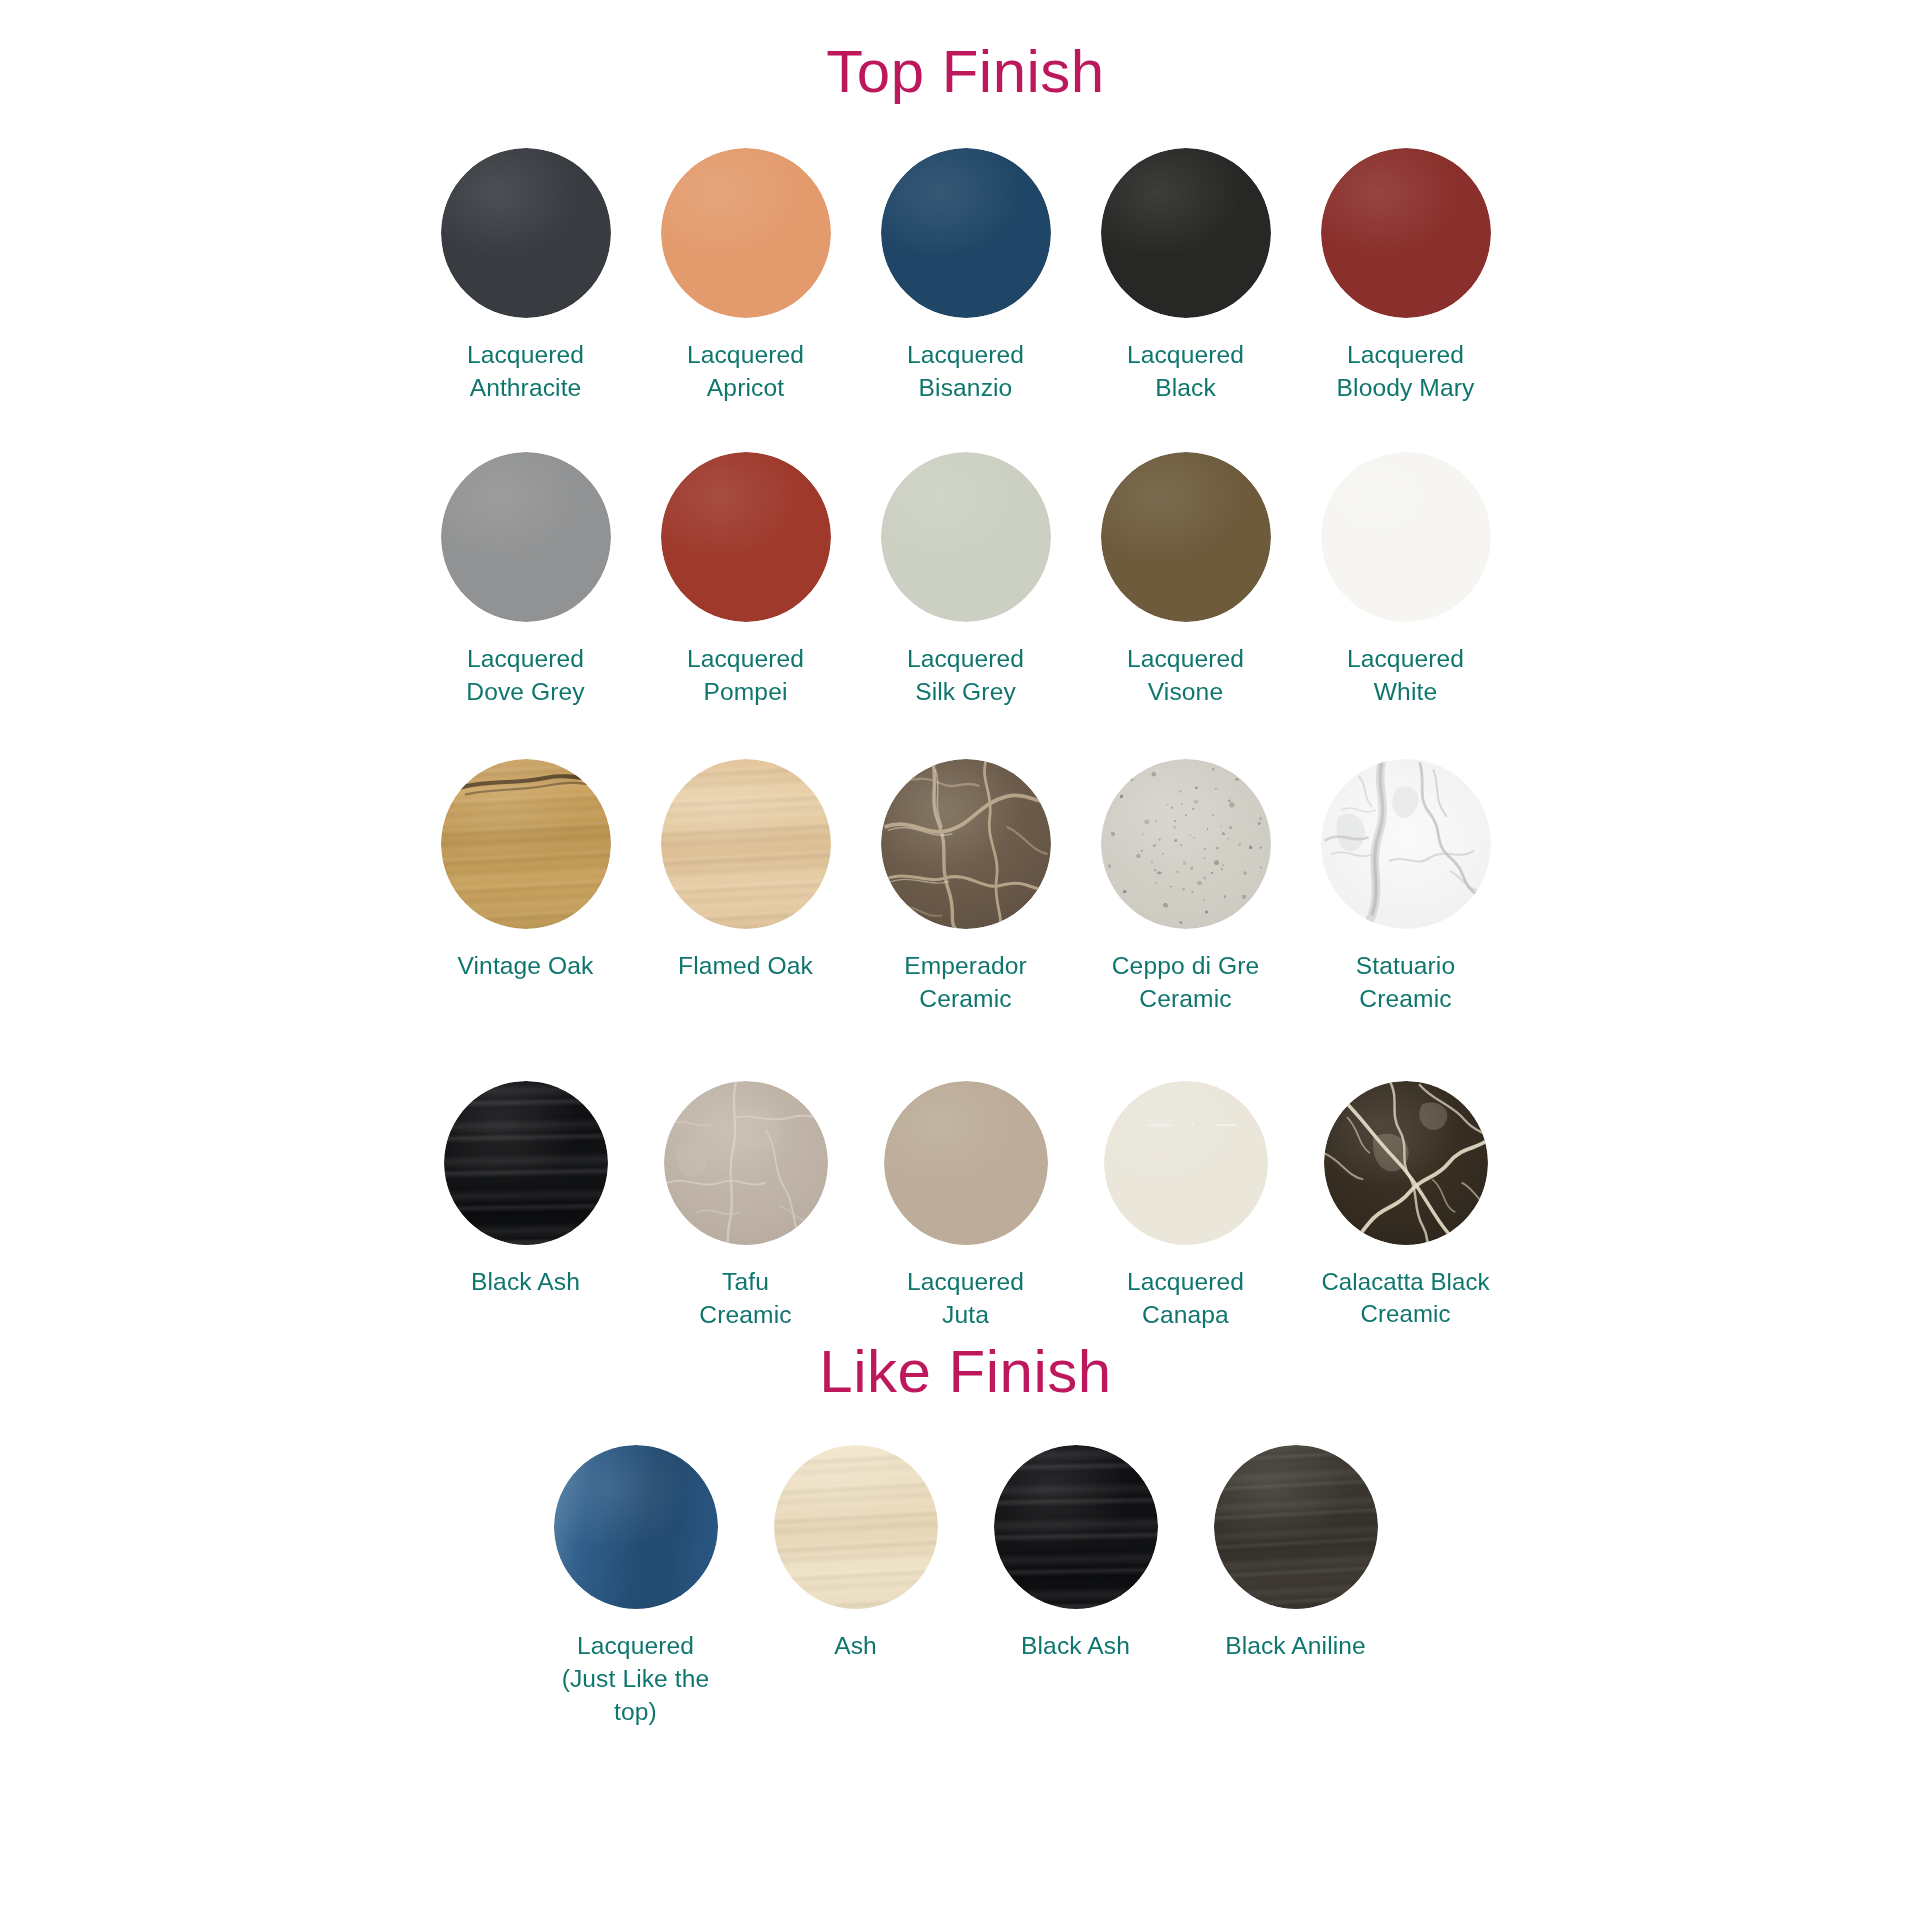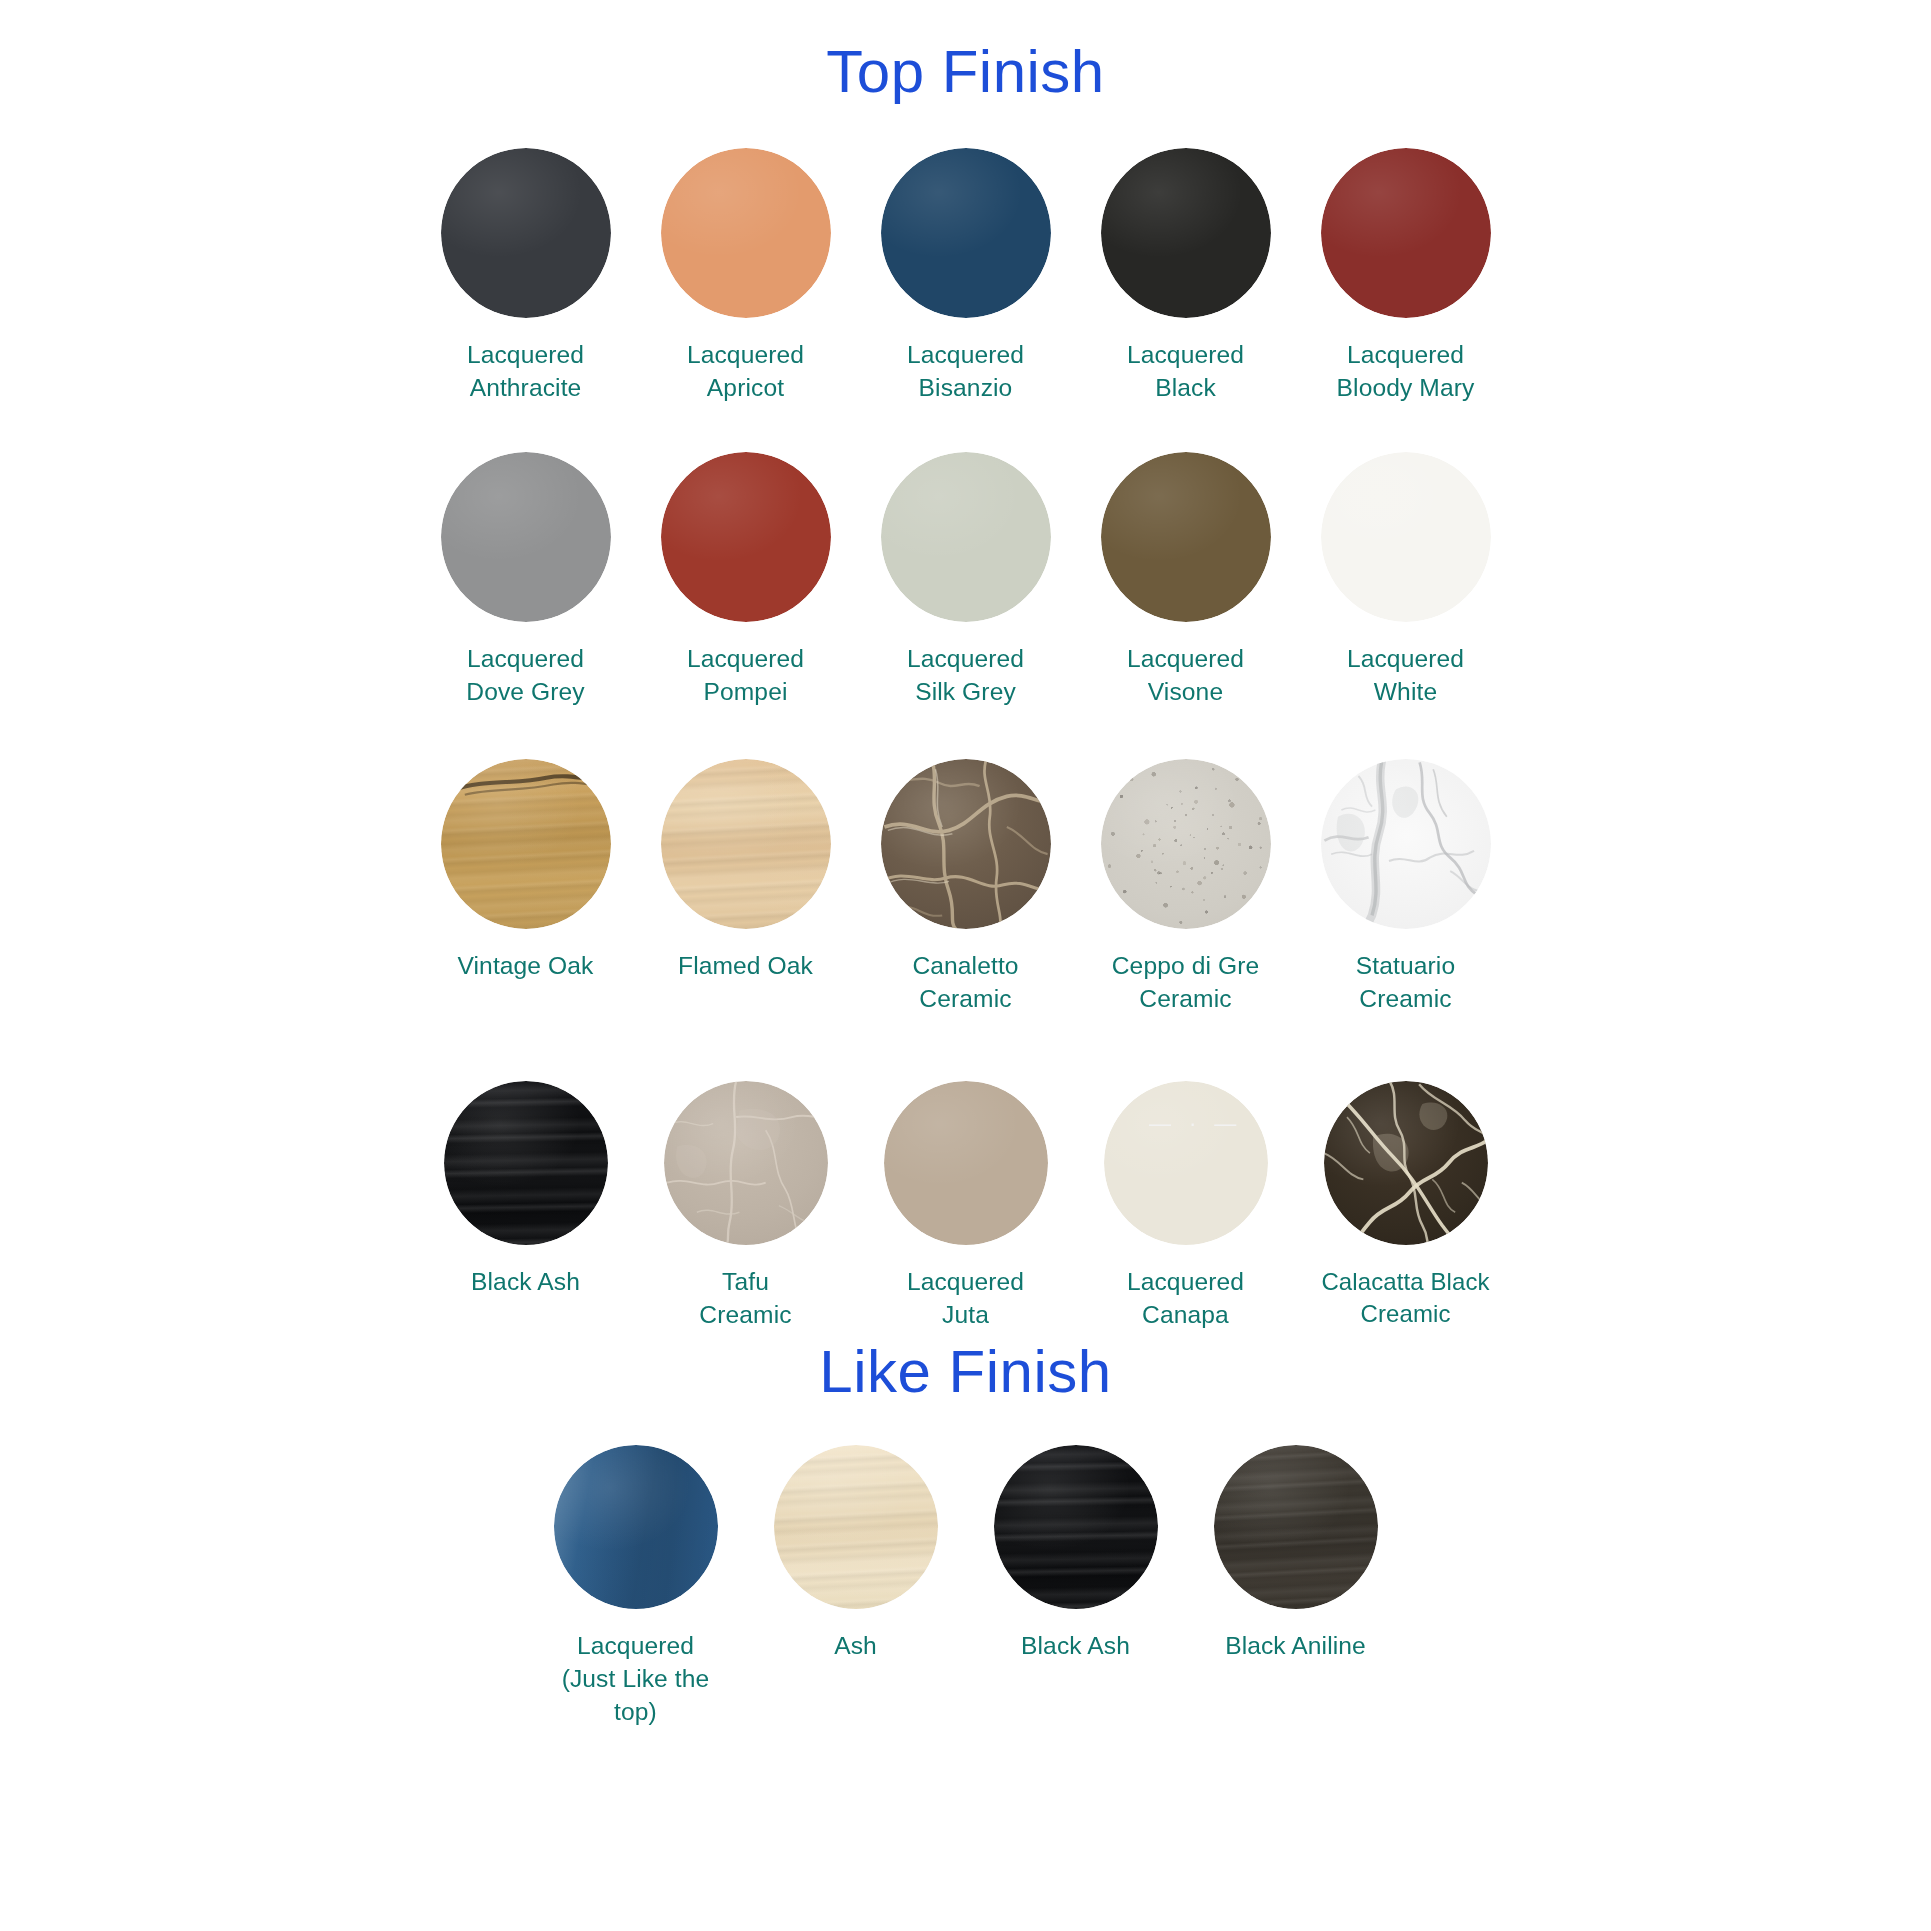--- a/index.html
+++ b/index.html
@@ -21,21 +21,21 @@
     height: 1931px;
     position: relative;
     box-sizing: border-box;
   }
 
   .section-title {
     text-align: center;
     font-size: 60px;
     font-weight: 400;
     letter-spacing: 0.5px;
-    color: #1d4ed8;
+    color: #be185d;
   }
 
   #top-finish-title { margin: 37px 0 0 0; }
   #base-finish-title { margin: 0; padding-top: 5.8px; }
 
   .rows { width: 1931px; }
 
   .swatch-row {
     display: flex;
     justify-content: center;
@@ -332,21 +332,21 @@
               <path d="M10,88 C20,84 24,94 36,92" stroke-width="1.2" opacity="0.5"></path>
             </g>
             <g stroke="#e6dcc6" fill="none" opacity="0.5">
               <path d="M4,42 C20,36 28,48 42,44" stroke-width="0.9"></path>
               <path d="M32,6 C36,18 30,26 36,40" stroke-width="0.9"></path>
               <path d="M2,74 C16,66 28,76 40,72" stroke-width="0.8"></path>
             </g>
           </svg>
           <div class="sheen"></div>
         </div>
-        <div class="label">Canaletto
+        <div class="label">Emperador
 Ceramic</div>
       </div>
 
       <div class="swatch-cell">
         <div class="disc" title="Ceppo di Gre Ceramic">
           <div class="tex" style="background-image: radial-gradient(100% 90% at 48% 42%, rgb(214, 211, 203) 0%, rgb(207, 204, 196) 55%, rgb(197, 193, 184) 100%); background-color: rgb(207, 204, 196);"></div>
           <div class="speckle"></div>
           <div class="speckle2">
               <div class="speckle"></div>
             </div>

